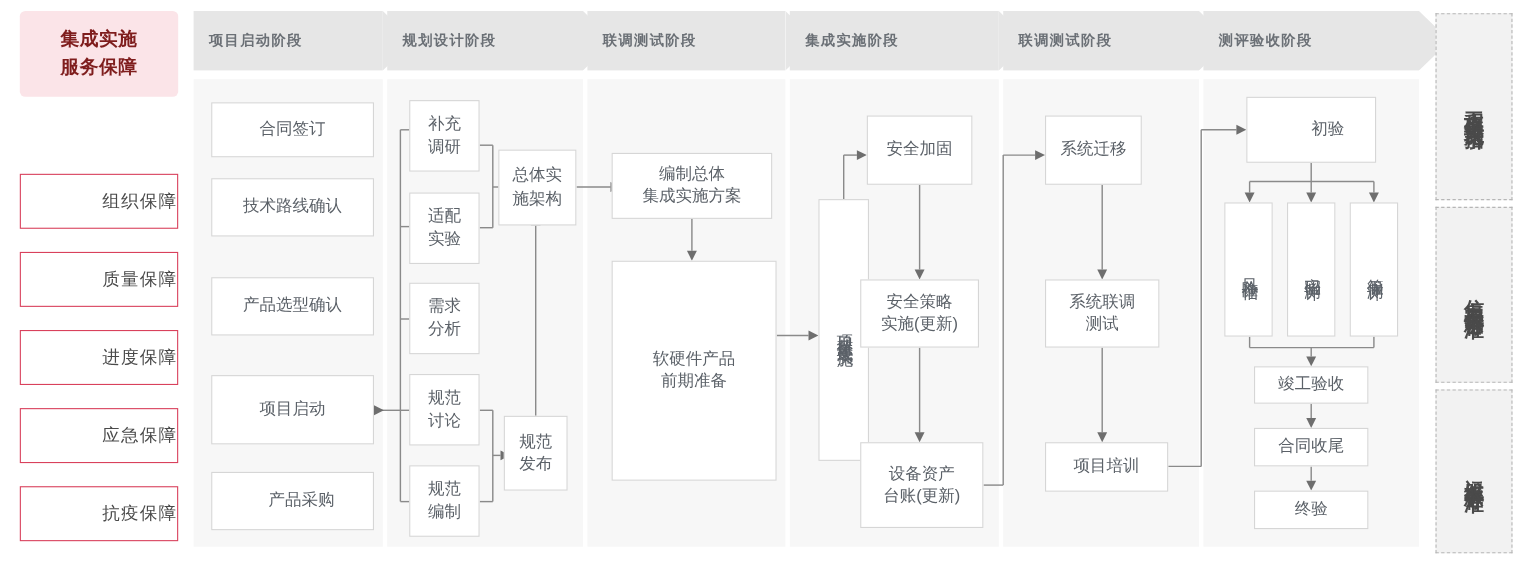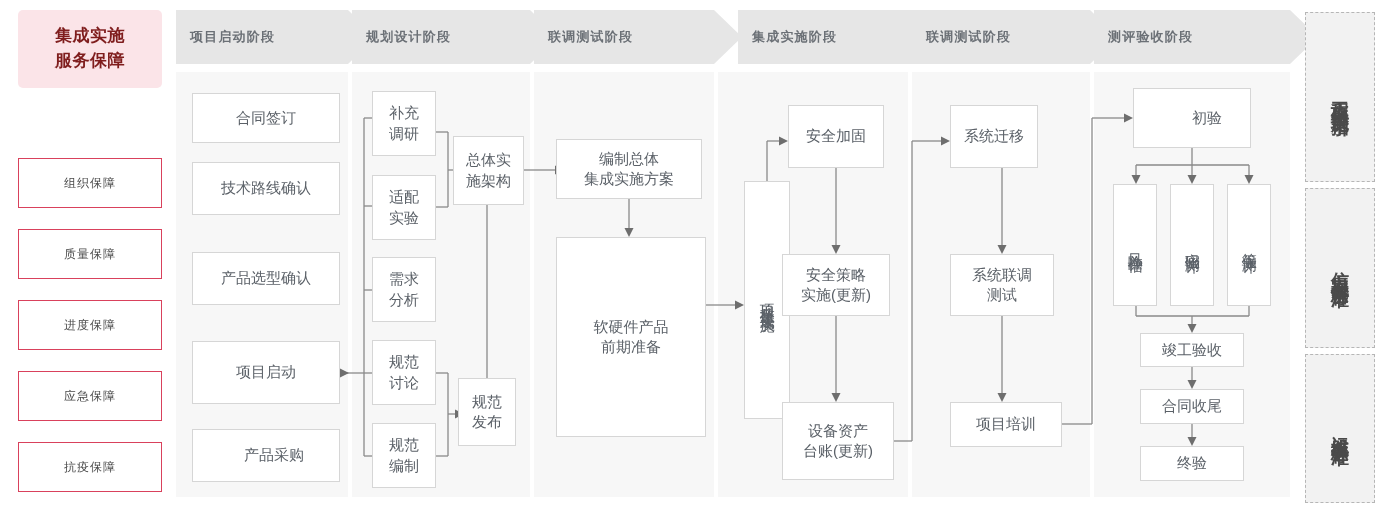--- a/index.html
+++ b/index.html
@@ -20,22 +20,22 @@
     left:18px;top:10px;width:144px;height:78px;
     background:#fbe4e8;border-radius:5px;
     display:flex;flex-direction:column;align-items:center;justify-content:center;
     color:#7f1d1d;font-weight:bold;font-size:17px;line-height:1.45;
     letter-spacing:.5px;
   }
   .lead-box span{display:block;white-space:nowrap;}
   .guard-box{
     left:18px;width:144px;height:50px;
     background:#ffffff;border:1.4px solid #d9415c;
-    display:flex;align-items:center;justify-content:center;
-    color:#4a4a4a;font-size:12px;letter-spacing:1px;white-space:nowrap;
+    display:flex;align-items:center;justify-content:flex-end;
+    color:#4a4a4a;font-size:16px;letter-spacing:1px;white-space:nowrap;
   }
 
   
   .col-body{
     background:#f7f7f7;
     top:72px;height:425px;
   }
   .col-head{
     top:10px;height:54px;
     background:#e6e6e6;
@@ -100,21 +100,21 @@
   <div class="abs col-head" style="left:352px;width:178px;">
     <span class="htext">规划设计阶段</span>
   </div>
   <div class="abs chev" style="left:530px;"></div>
 
   <div class="abs col-head" style="left:534px;width:180px;">
     <span class="htext">联调测试阶段</span>
   </div>
   <div class="abs chev" style="left:714px;"></div>
 
-  <div class="abs col-head" style="left:738px;width:190px;text-align:right;">
+  <div class="abs col-head" style="left:718px;width:190px;text-align:right;">
     <span class="htext">集成实施阶段</span>
   </div>
   <div class="abs chev" style="left:908px;"></div>
 
   <div class="abs col-head" style="left:912px;width:178px;">
     <span class="htext">联调测试阶段</span>
   </div>
   <div class="abs chev" style="left:1090px;"></div>
 
   <div class="abs col-head" style="left:1094px;width:196px;">

